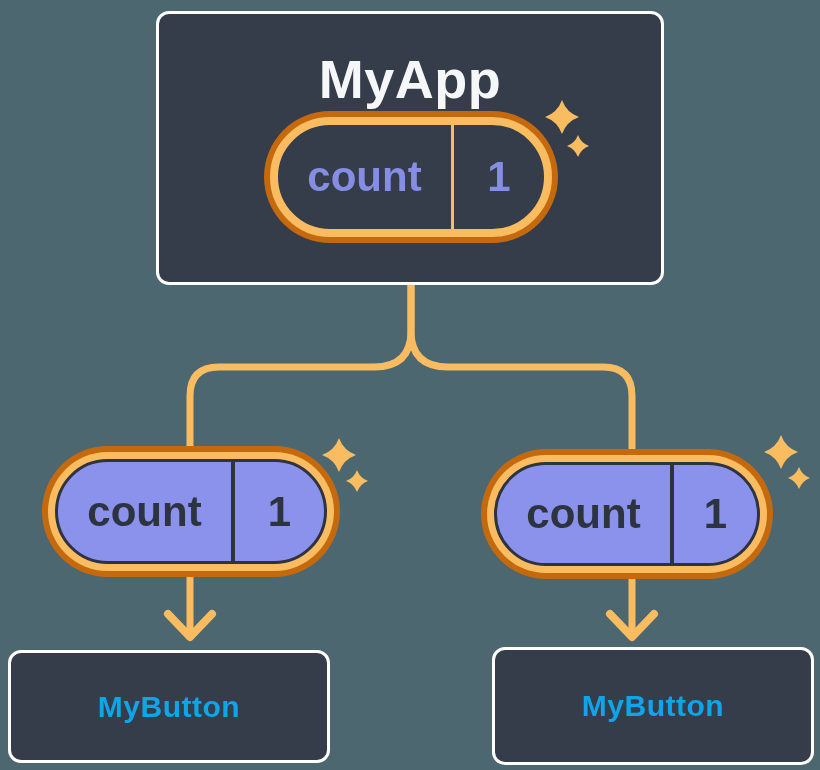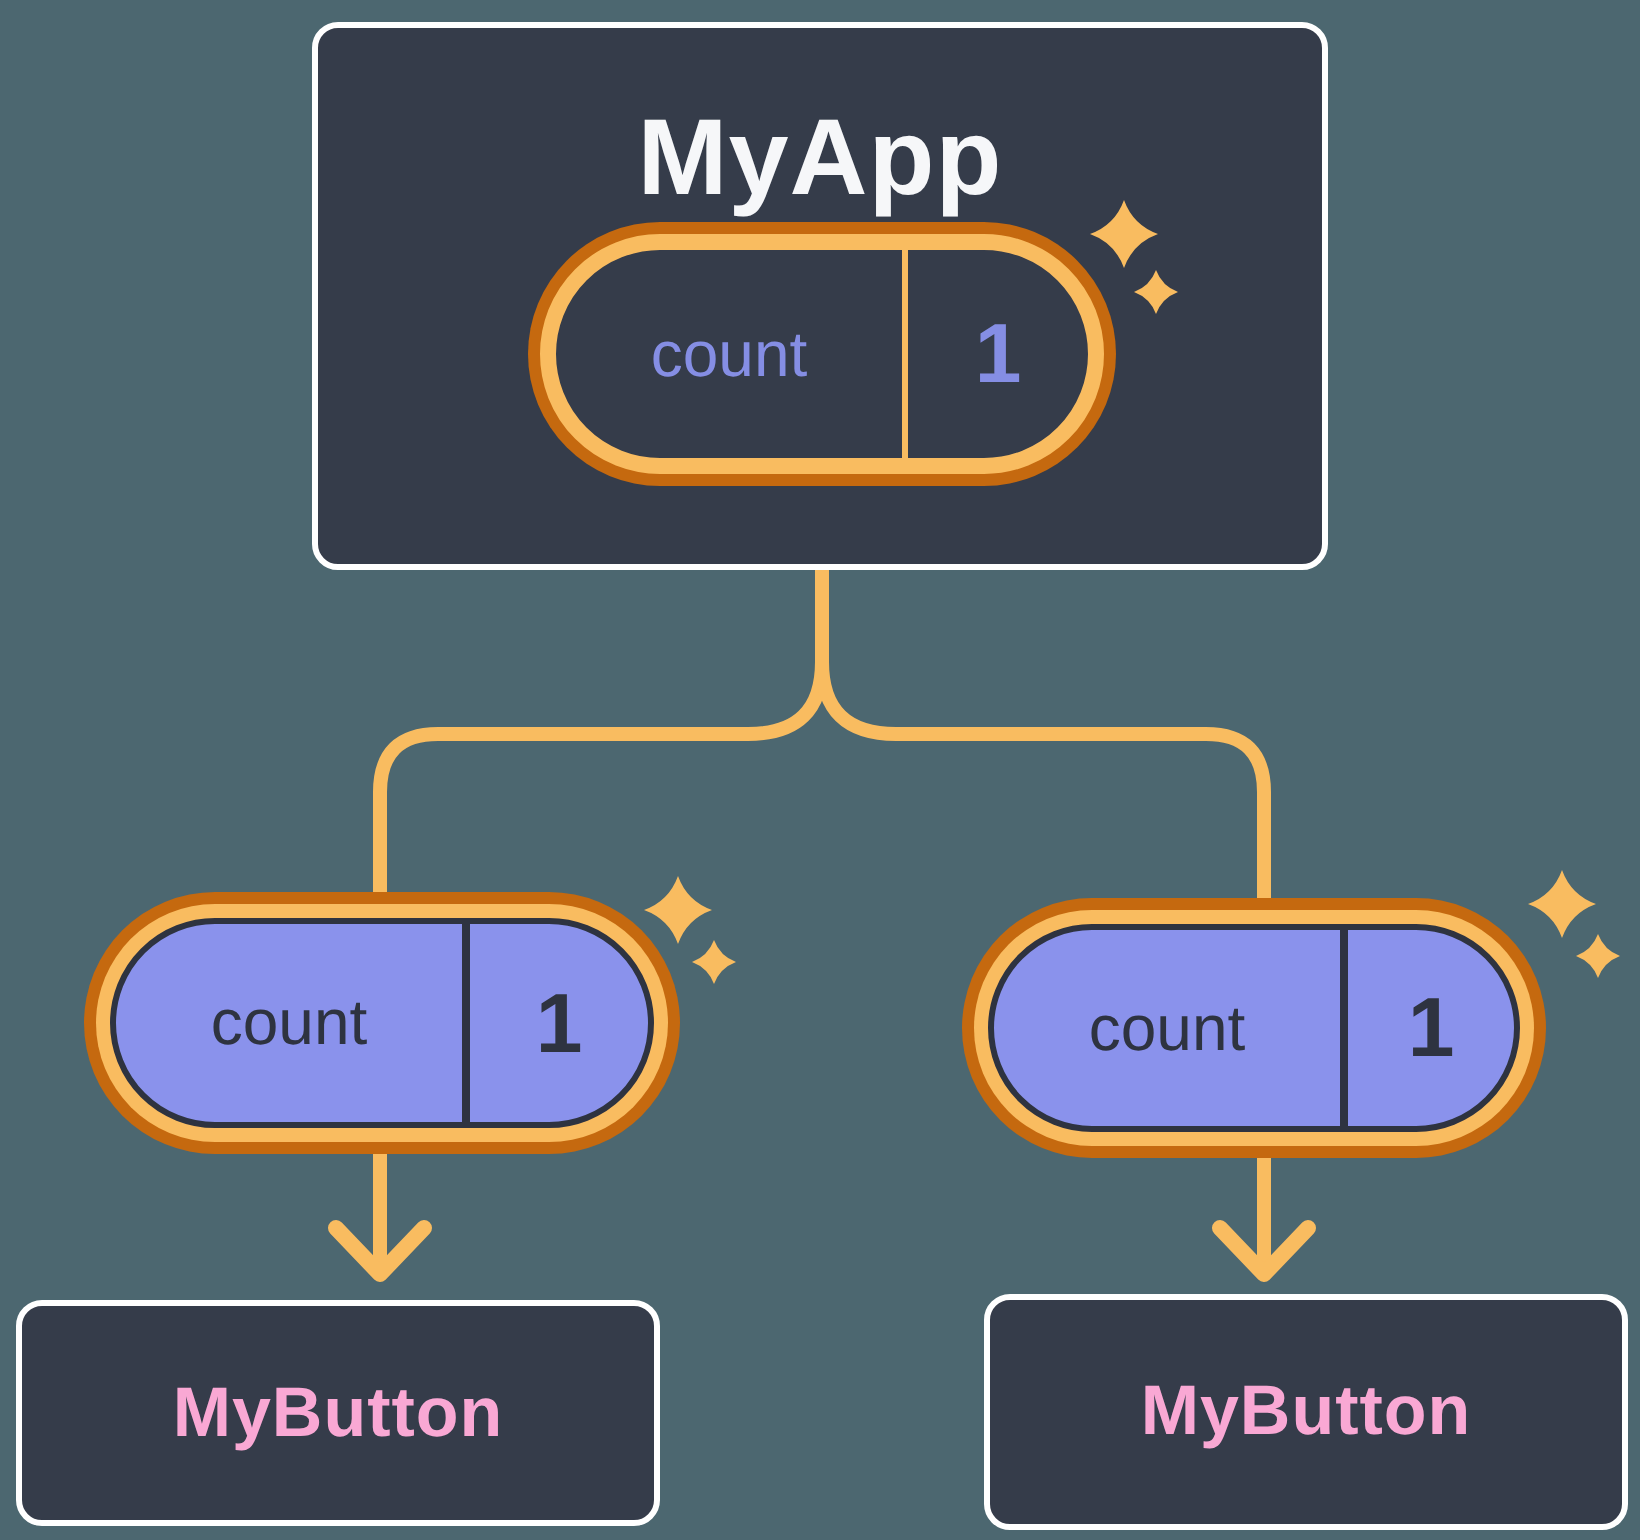--- a/index.html
+++ b/index.html
@@ -53,22 +53,22 @@
     font-size: 54px;
     font-weight: 600;
     letter-spacing: 0.5px;
   }
   #root-card .card-title { top: 34px; }
   .leaf-title {
     width: 100%; height: 100%;
     display: flex;
     align-items: center;
     justify-content: center;
-    color: #f9a8d4;
-    font-size: 35px;
+    color: #0ea5e9;
+    font-size: 30px;
     font-weight: 600;
     letter-spacing: 0.5px;
   }
   
   .pill-outer {
     position: absolute;
     background: #C5690F;
     border-radius: 70px;
     padding: 6px;
     box-sizing: border-box;
@@ -100,22 +100,22 @@
     background: #8A92EC;
     box-sizing: border-box;
     display: flex;
     overflow: hidden;
   }
   .cell-name {
     width: 173px;
     display: flex;
     align-items: center;
     justify-content: center;
-    font-size: 32px;
-    font-weight: 400;
+    font-size: 42px;
+    font-weight: 700;
   }
   .pill-inner-dark .cell-name { color: #858EE4; }
   .pill-inner-light .cell-name { color: #2E3340; }
   .vdivider { width: 3px; }
   .pill-inner-dark .vdivider { background: #F9BC60; }
   .pill-inner-light .vdivider { background: #2E3340; width: 4px; }
   .cell-value {
     flex: 1;
     display: flex;
     align-items: center;

